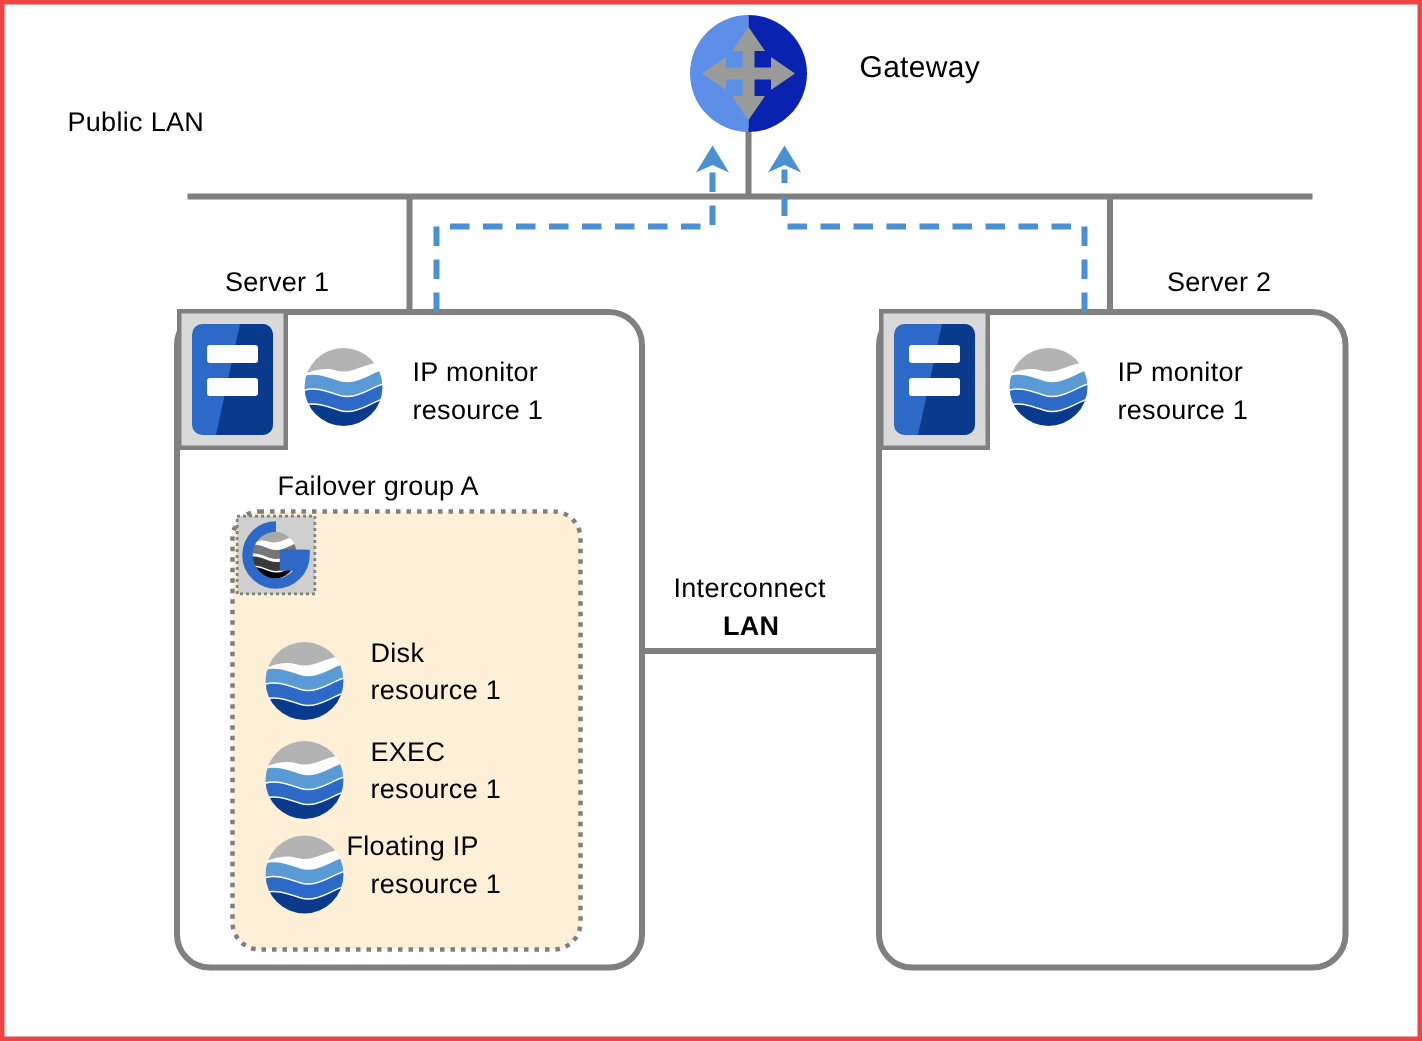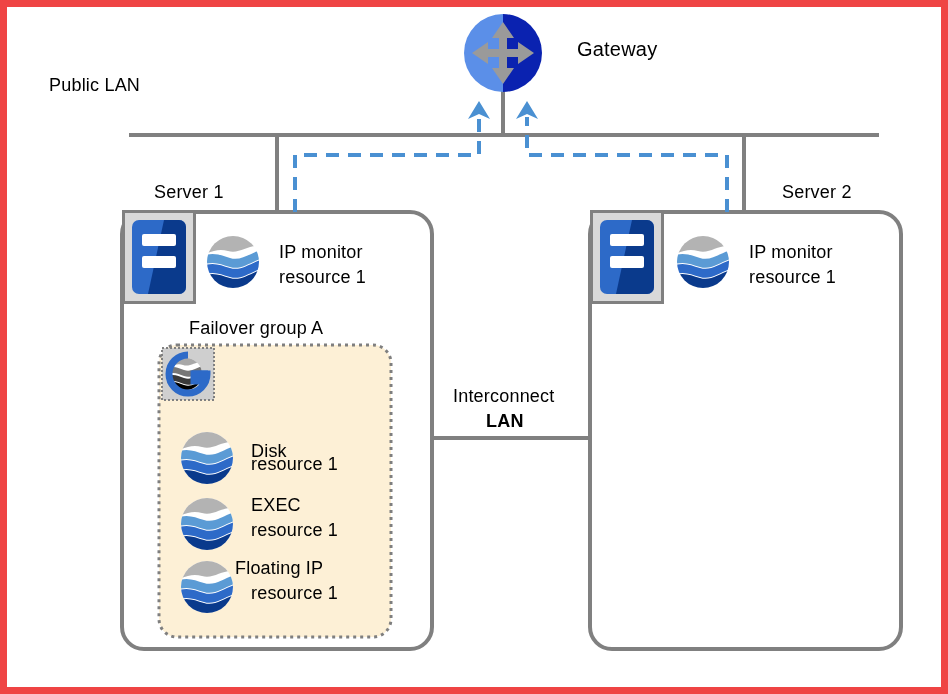--- a/index.html
+++ b/index.html
@@ -8,21 +8,21 @@
   }
   body {
     font-family: "Liberation Sans", sans-serif;
   }
   #canvas {
     position: relative;
     width: 948px;
     height: 694px;
     background: #ffffff;
     box-sizing: border-box;
-    border: 7px solid #ef4444;
+    border: 3px solid #ef4444;
     overflow: hidden;
   }
   .lbl {
     position: absolute;
     color: #000000;
     font-size: 18px;
     line-height: 25px;
     white-space: pre;
     letter-spacing: 0.2px;
   }
@@ -167,21 +167,21 @@
         </clipPath>
       </defs>
     <g clip-path="url(#c2)">
       <rect x="0" y="0" width="54" height="54" fill="#ffffff"></rect>
       <path d="M -5 0 L 59 0 L 59 13 C 45 6 35 20 22 16 C 12 13 4 17 -5 21 Z" fill="#b3b3b3"></path>
       <path d="M -5 22 C 6 16 14 20 24 23 C 36 27 46 16 59 14 L 59 23 C 46 25 36 36 24 32 C 14 29 6 25 -5 31 Z" fill="#5b9bd5"></path>
       <path d="M -5 32 C 6 26 14 30 24 33 C 36 37 46 26 59 24 L 59 33 C 46 35 36 46 24 42 C 14 39 6 35 -5 41 Z" fill="#2d6ac8"></path>
       <path d="M -5 42 C 6 36 14 40 24 43 C 36 47 46 36 59 34 L 59 59 L -5 59 Z" fill="#0a3a8c"></path>
     </g>
   </svg>
-  <div class="lbl" style="left:244px; top:420px;margin-top:12px;">Disk</div>
+  <div class="lbl" style="left:244px; top:420px;">Disk</div>
   <div class="lbl" style="left:244px; top:445px;">resource 1</div>
 
   <svg class="resicon" style="left:173px; top:490px;" viewBox="0 0 54 54" xmlns="http://www.w3.org/2000/svg">
     <defs>
         <clipPath id="c3">
           <circle cx="27" cy="27" r="26"></circle>
         </clipPath>
       </defs>
     <g clip-path="url(#c3)">
       <rect x="0" y="0" width="54" height="54" fill="#ffffff"></rect>

